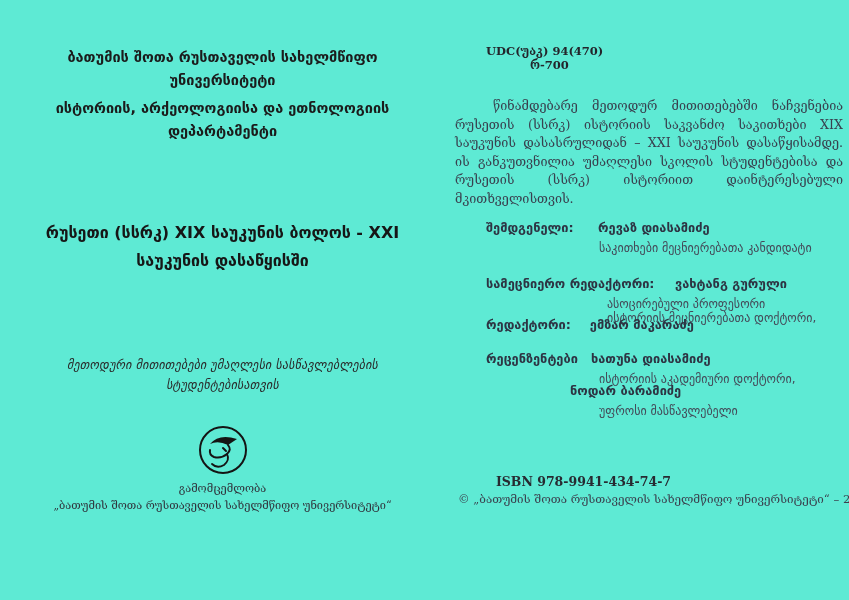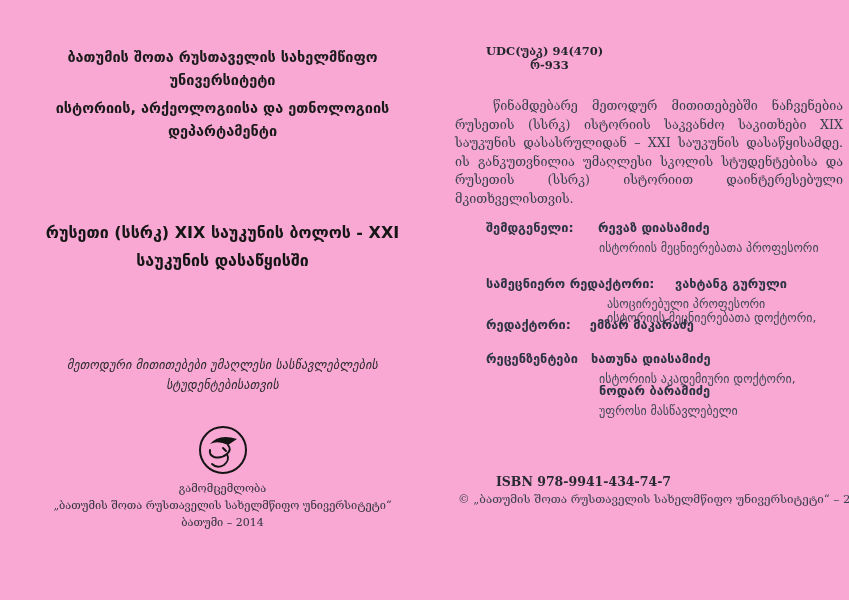--- a/index.html
+++ b/index.html
@@ -3,21 +3,21 @@
 <meta charset="utf-8">
 <style>
   html, body { margin: 0; padding: 0; }
   body {
     width: 849px; height: 600px;
     background: #ffffff;
     font-family: "DejaVu Sans", sans-serif;
     color: #1e1e1e;
     overflow: hidden;
   }
-  .spread { position: relative; width: 849px; height: 600px; background: #f9a8d4; }
+  .spread { position: relative; width: 849px; height: 600px; background: #5eead4; }
 
   
   .left-page { position: absolute; left: 55px; top: 0; width: 335px; height: 600px; text-align: center; }
   .university {
     position: absolute; top: 46px; left: 0; width: 100%;
     font-size: 14.5px; font-weight: bold; line-height: 23px; color: #1b1b1b;
   }
   .department {
     position: absolute; top: 97px; left: 0; width: 100%;
     font-size: 14.5px; font-weight: bold; line-height: 23px; color: #1b1b1b;
@@ -61,21 +61,21 @@
   .cr4 { top: 131px; } .cr5 { top: 163px; }
   .credit-label, .credit-name {
     font-size: 12.8px; font-weight: bold; color: #2d3443; line-height: 16px;
   }
   .credit-label { display: inline-block; vertical-align: top; }
   .credit-name { display: inline-block; vertical-align: top; }
   .cr1 .credit-label { width: 112px; }
   .cr2 .credit-label { width: 189px; }
   .cr3 .credit-label { width: auto; margin-right: 19px; }
   .cr4 .credit-label { width: 105px; }
-  .cr5 .credit-name { margin-left: 113px; }
+  .cr5 .credit-name { margin-left: 84px; }
   .credit-details {
     font-size: 12px; line-height: 13.5px; color: #444b59; margin-top: 3px;
   }
   .cr1 .credit-details { padding-left: 113px; }
   .cr2 .credit-details { padding-left: 121px; }
   .cr3 .credit-details { padding-left: 61px; }
   .cr4 .credit-details { padding-left: 113px; }
   .cr5 .credit-details { padding-left: 113px; }
   .isbn {
     position: absolute; top: 474px; left: 41px;
@@ -107,37 +107,36 @@
           <path d="M31 21 Q35 26 30 30 Q24 35 17 33 Q12 31 13 26" fill="none" stroke="#141414" stroke-width="2" stroke-linecap="round"></path>
           <path d="M30 30 Q33 36 27 41 Q20 45 15 40" fill="none" stroke="#141414" stroke-width="1.8" stroke-linecap="round"></path>
           <path d="M26 24 L29 27" stroke="#141414" stroke-width="2" stroke-linecap="round"></path>
         </svg>
       </span>
     </div>
 
     <div class="publisher-block">
       <div class="line">გამომცემლობა</div>
       <div class="line">„ბათუმის შოთა რუსთაველის სახელმწიფო უნივერსიტეტი“</div>
-      <div class="line">ბათუმი – 2014</div>
     </div>
   </div>
 
   <div class="right-page">
     <div class="udc">
       <div>UDC(უაკ)  94(470)</div>
-      <div class="udc-line2">რ-933</div>
+      <div class="udc-line2">რ-700</div>
     </div>
 
     <div class="abstract">წინამდებარე მეთოდურ მითითებებში ნაჩვენებია რუსეთის (სსრკ) ისტორიის საკვანძო საკითხები XIX საუკუნის დასასრულიდან – XXI საუკუნის დასაწყისამდე. ის განკუთვნილია უმაღლესი სკოლის სტუდენტებისა და რუსეთის (სსრკ) ისტორიით დაინტერესებული მკითხველისთვის.</div>
 
     <div class="credits">
       <div class="credit-row cr1">
         <span class="credit-label">შემდგენელი:</span><span class="credit-name">რევაზ დიასამიძე</span>
         <div class="credit-details">
-          <div>ისტორიის მეცნიერებათა პროფესორი</div>
+          <div>საკითხები მეცნიერებათა კანდიდატი</div>
         </div>
       </div>
       <div class="credit-row cr2">
         <span class="credit-label">სამეცნიერო რედაქტორი:</span><span class="credit-name">ვახტანგ გურული</span>
         <div class="credit-details">
           <div>ასოცირებული პროფესორი</div>
           <div>ისტორიის მეცნიერებათა დოქტორი,</div>
         </div>
       </div>
       <div class="credit-row cr3">

